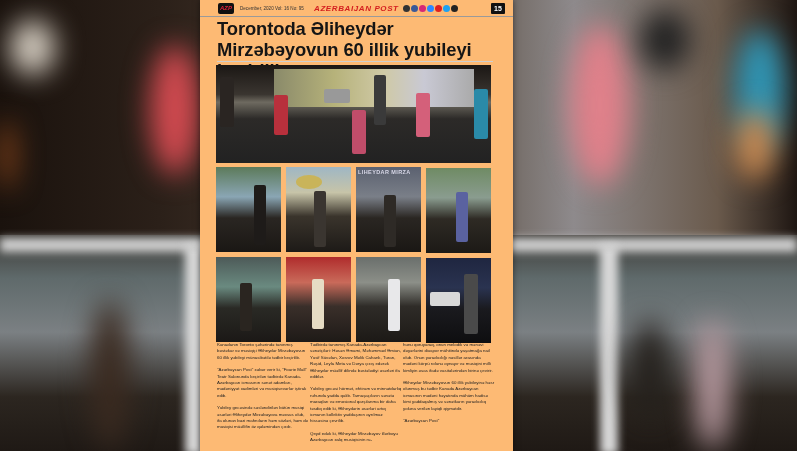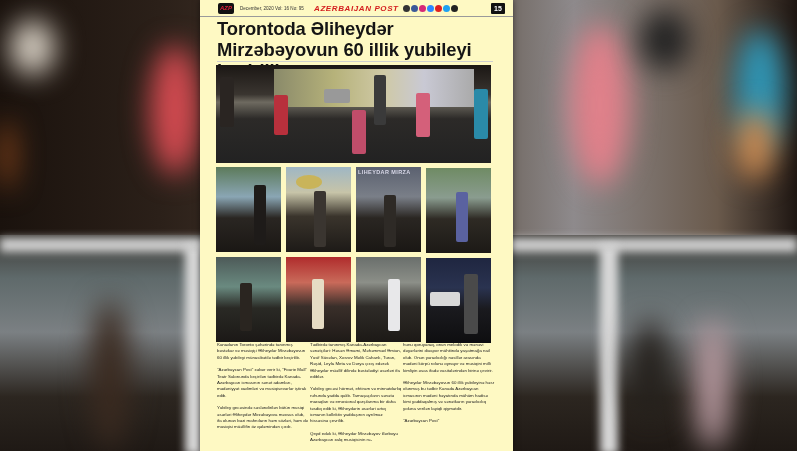--- a/index.html
+++ b/index.html
@@ -10,21 +10,21 @@
     .bg { position: absolute; inset: 0; overflow: hidden; }
     .bg .blob { position: absolute; border-radius: 50%; filter: blur(14px); }
     .bg-top { position: absolute; left: 0; top: 0; width: 797px; height: 235px;
       background: linear-gradient(90deg, #1a120d 0%, #2b2019 20%, #4b3b30 45%, #6e655e 62%, #8e8a8c 72%, #6a5a4c 90%, #1e1612 100%); }
     .bg-bottom { position: absolute; left: 0; top: 235px; width: 797px; height: 216px;
       background: linear-gradient(180deg, #3d3a36 0%, #5f6a6b 20%, #7b8083 45%, #2c2620 75%, #1f1915 100%); }
     .bg-strip { position: absolute; top: 238px; height: 14px; left: 0; width: 797px; background: #cfcfcf; filter: blur(4px); }
     .bg-vstrip { position: absolute; top: 245px; width: 18px; height: 210px; background: #d8d8d8; filter: blur(4px); }
 
     
-    .page { position: absolute; left: 200px; top: 0; width: 313px; height: 451px; background: #fef9c3;
+    .page { position: absolute; left: 200px; top: 0; width: 313px; height: 451px; background: #fdba74;
       box-shadow: 0 0 6px rgba(0,0,0,0.5); overflow: hidden; }
 
     .masthead { position: absolute; left: 0; top: 0; width: 313px; height: 17px; display: flex; align-items: center;
       border-bottom: 1px solid #9a9a9a; padding: 0 8px 0 18px; }
     .logo { width: 16px; height: 11px; background: #111; border-radius: 2px; display: flex; align-items: center; justify-content: center;
       color: #e0203a; font-size: 6px; font-weight: bold; font-style: italic; }
     .issue { font-size: 4.6px; color: #333; margin-left: 6px; width: 68px; white-space: nowrap; }
     .brand { font-size: 8px; color: #d42020; font-weight: bold; font-style: italic; letter-spacing: 0.6px; margin-left: 6px; width: 84px; white-space: nowrap; }
     .socials { display: flex; gap: 1px; margin-left: 5px; }
     .soc { width: 7px; height: 7px; border-radius: 50%; display: inline-block; }

